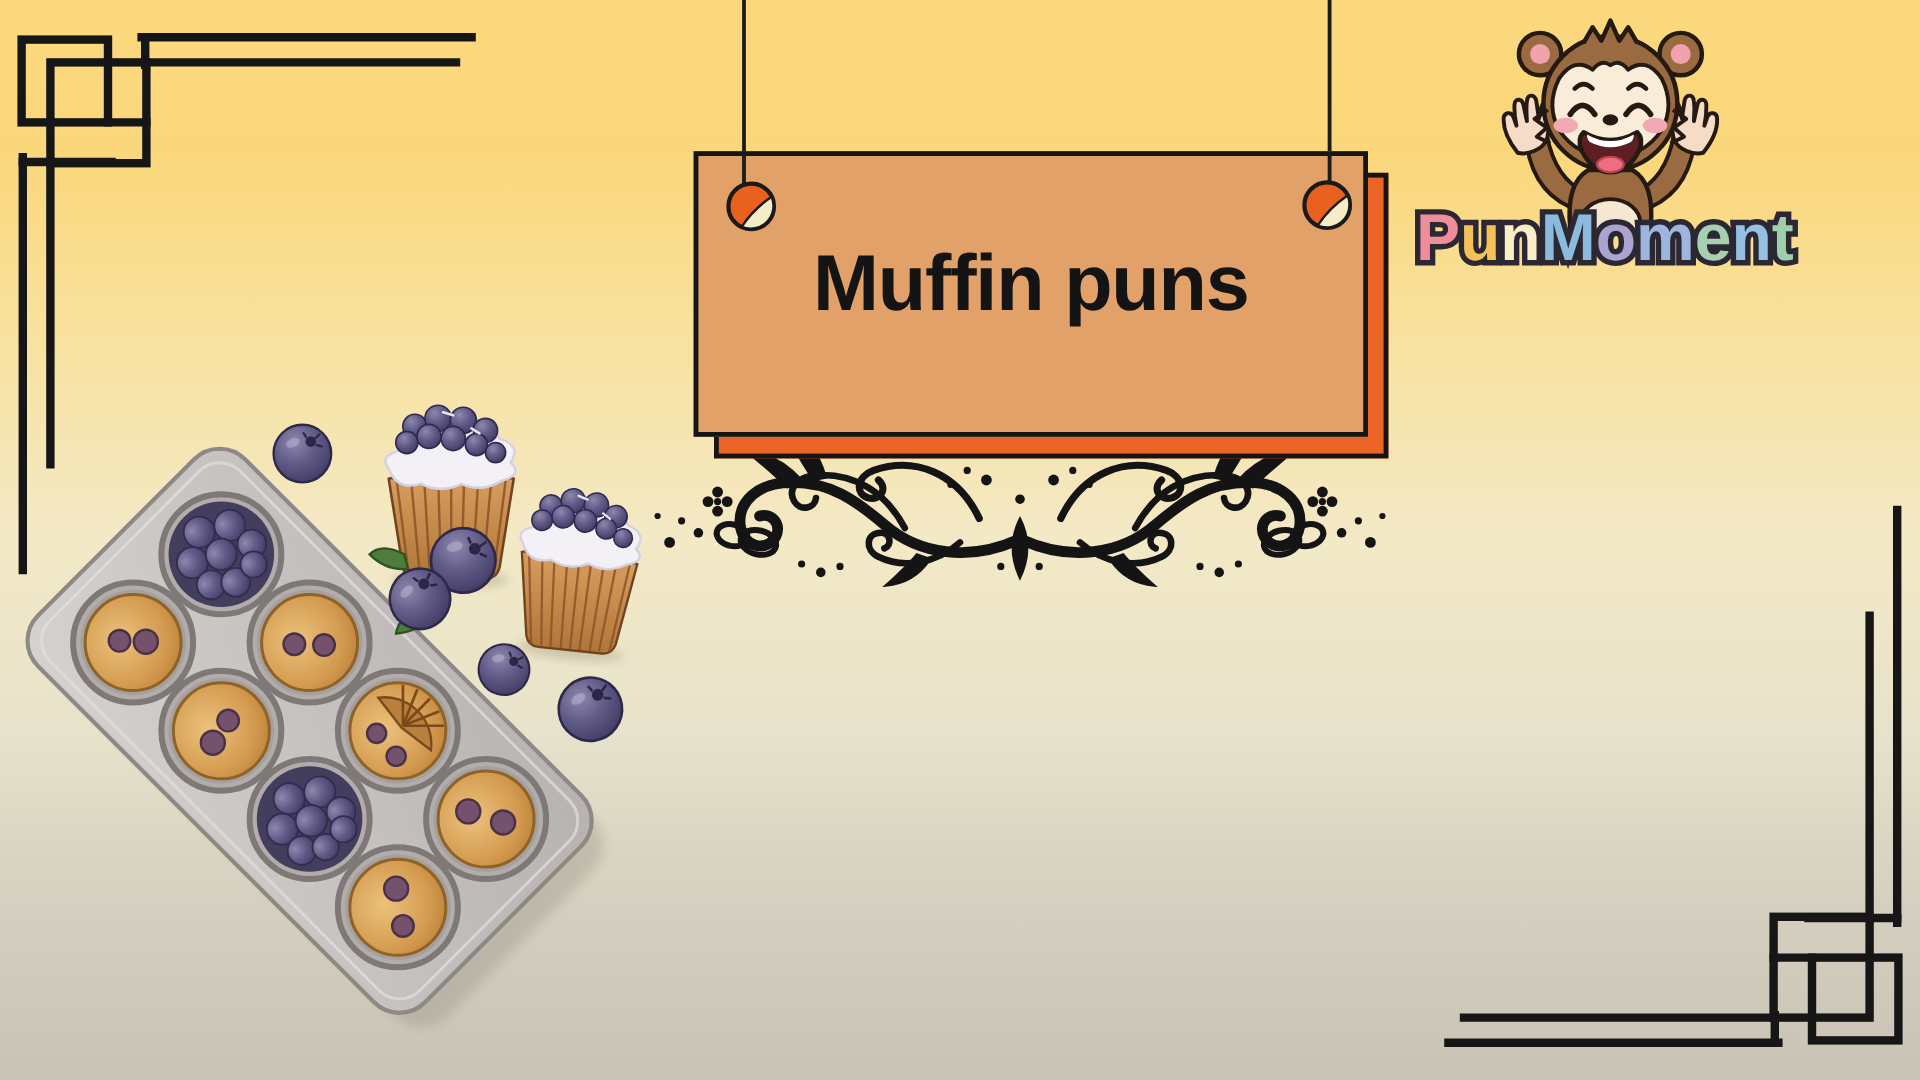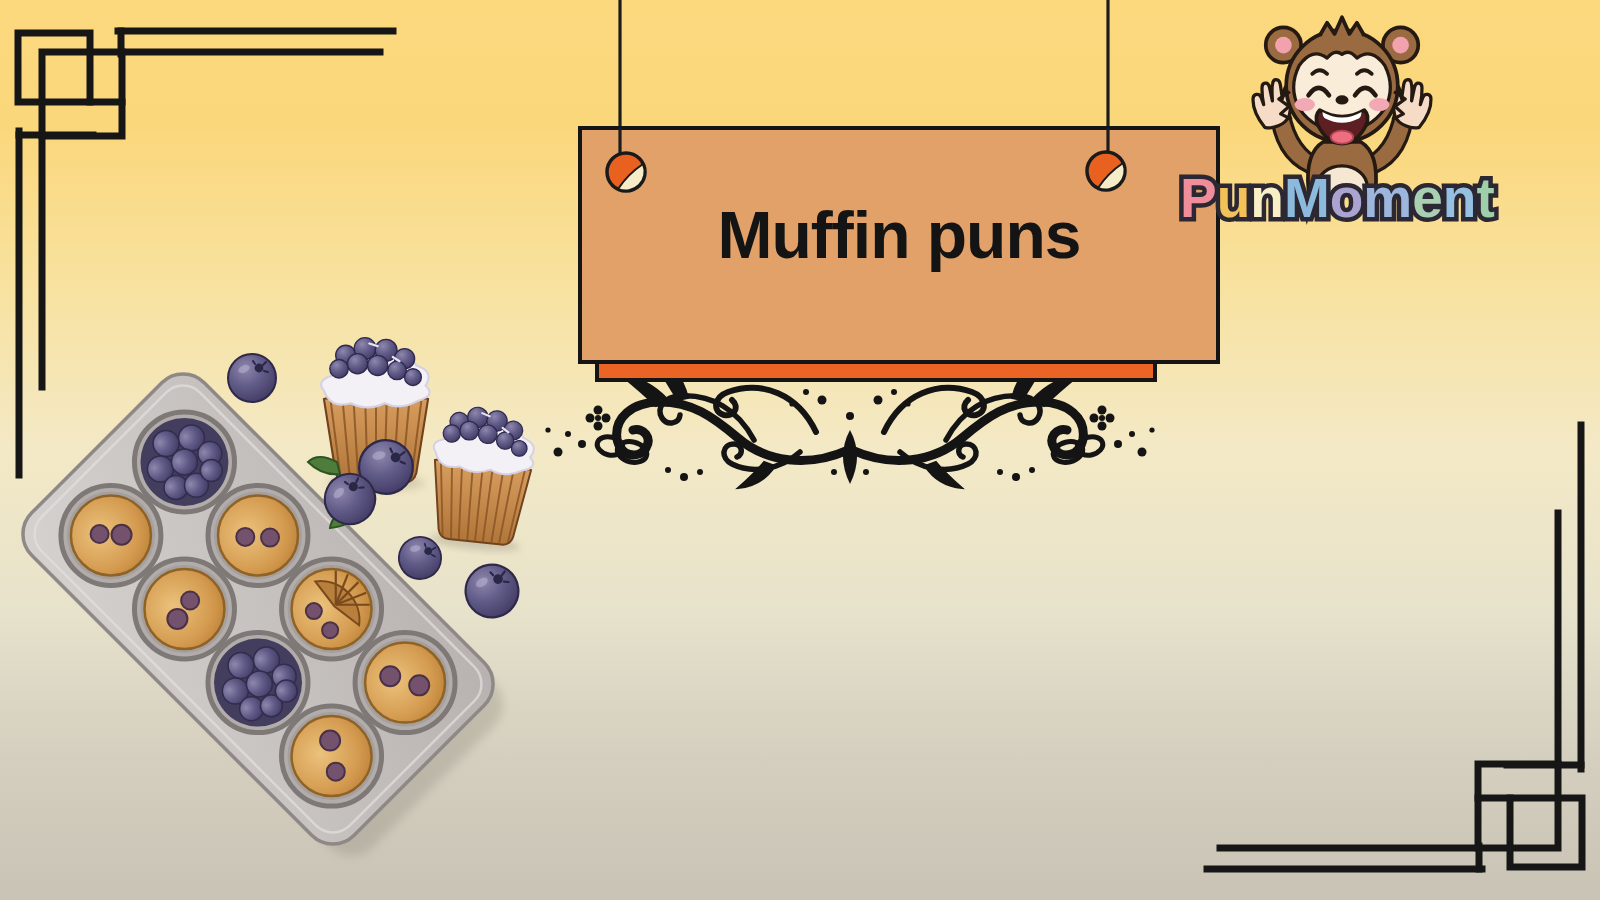--- a/index.html
+++ b/index.html
@@ -8,21 +8,21 @@
     background:linear-gradient(180deg,#fcd97e 0%,#fbd77b 14%,#f8e2a0 32%,#f3e9c6 50%,#e7e2cb 68%,#d4cfbf 84%,#c8c3b4 100%);
     font-family:"Liberation Sans", sans-serif;
   }
   .layer{position:absolute;left:0;top:0;width:1600px;height:900px;}
   
   .sign-shadow{
     position:absolute;left:595px;top:144px;width:562px;height:238px;
     background:#e96425;border:4px solid #151515;box-sizing:border-box;z-index:3;
   }
   .sign-board{
-    position:absolute;left:578px;top:126px;width:642px;height:238px;
+    position:absolute;left:578px;top:126px;width:562px;height:238px;
     background:#e1a169;border:4px solid #151515;box-sizing:border-box;z-index:4;
     display:flex;align-items:center;justify-content:center;
   }
   .sign-title{
     font-size:66px;font-weight:700;color:#141414;letter-spacing:-1px;
     transform:translateY(-10px);white-space:nowrap;
   }
   .grommet-layer{position:absolute;left:0;top:0;width:1600px;height:900px;z-index:5;pointer-events:none;}
   
   .logo-word{

